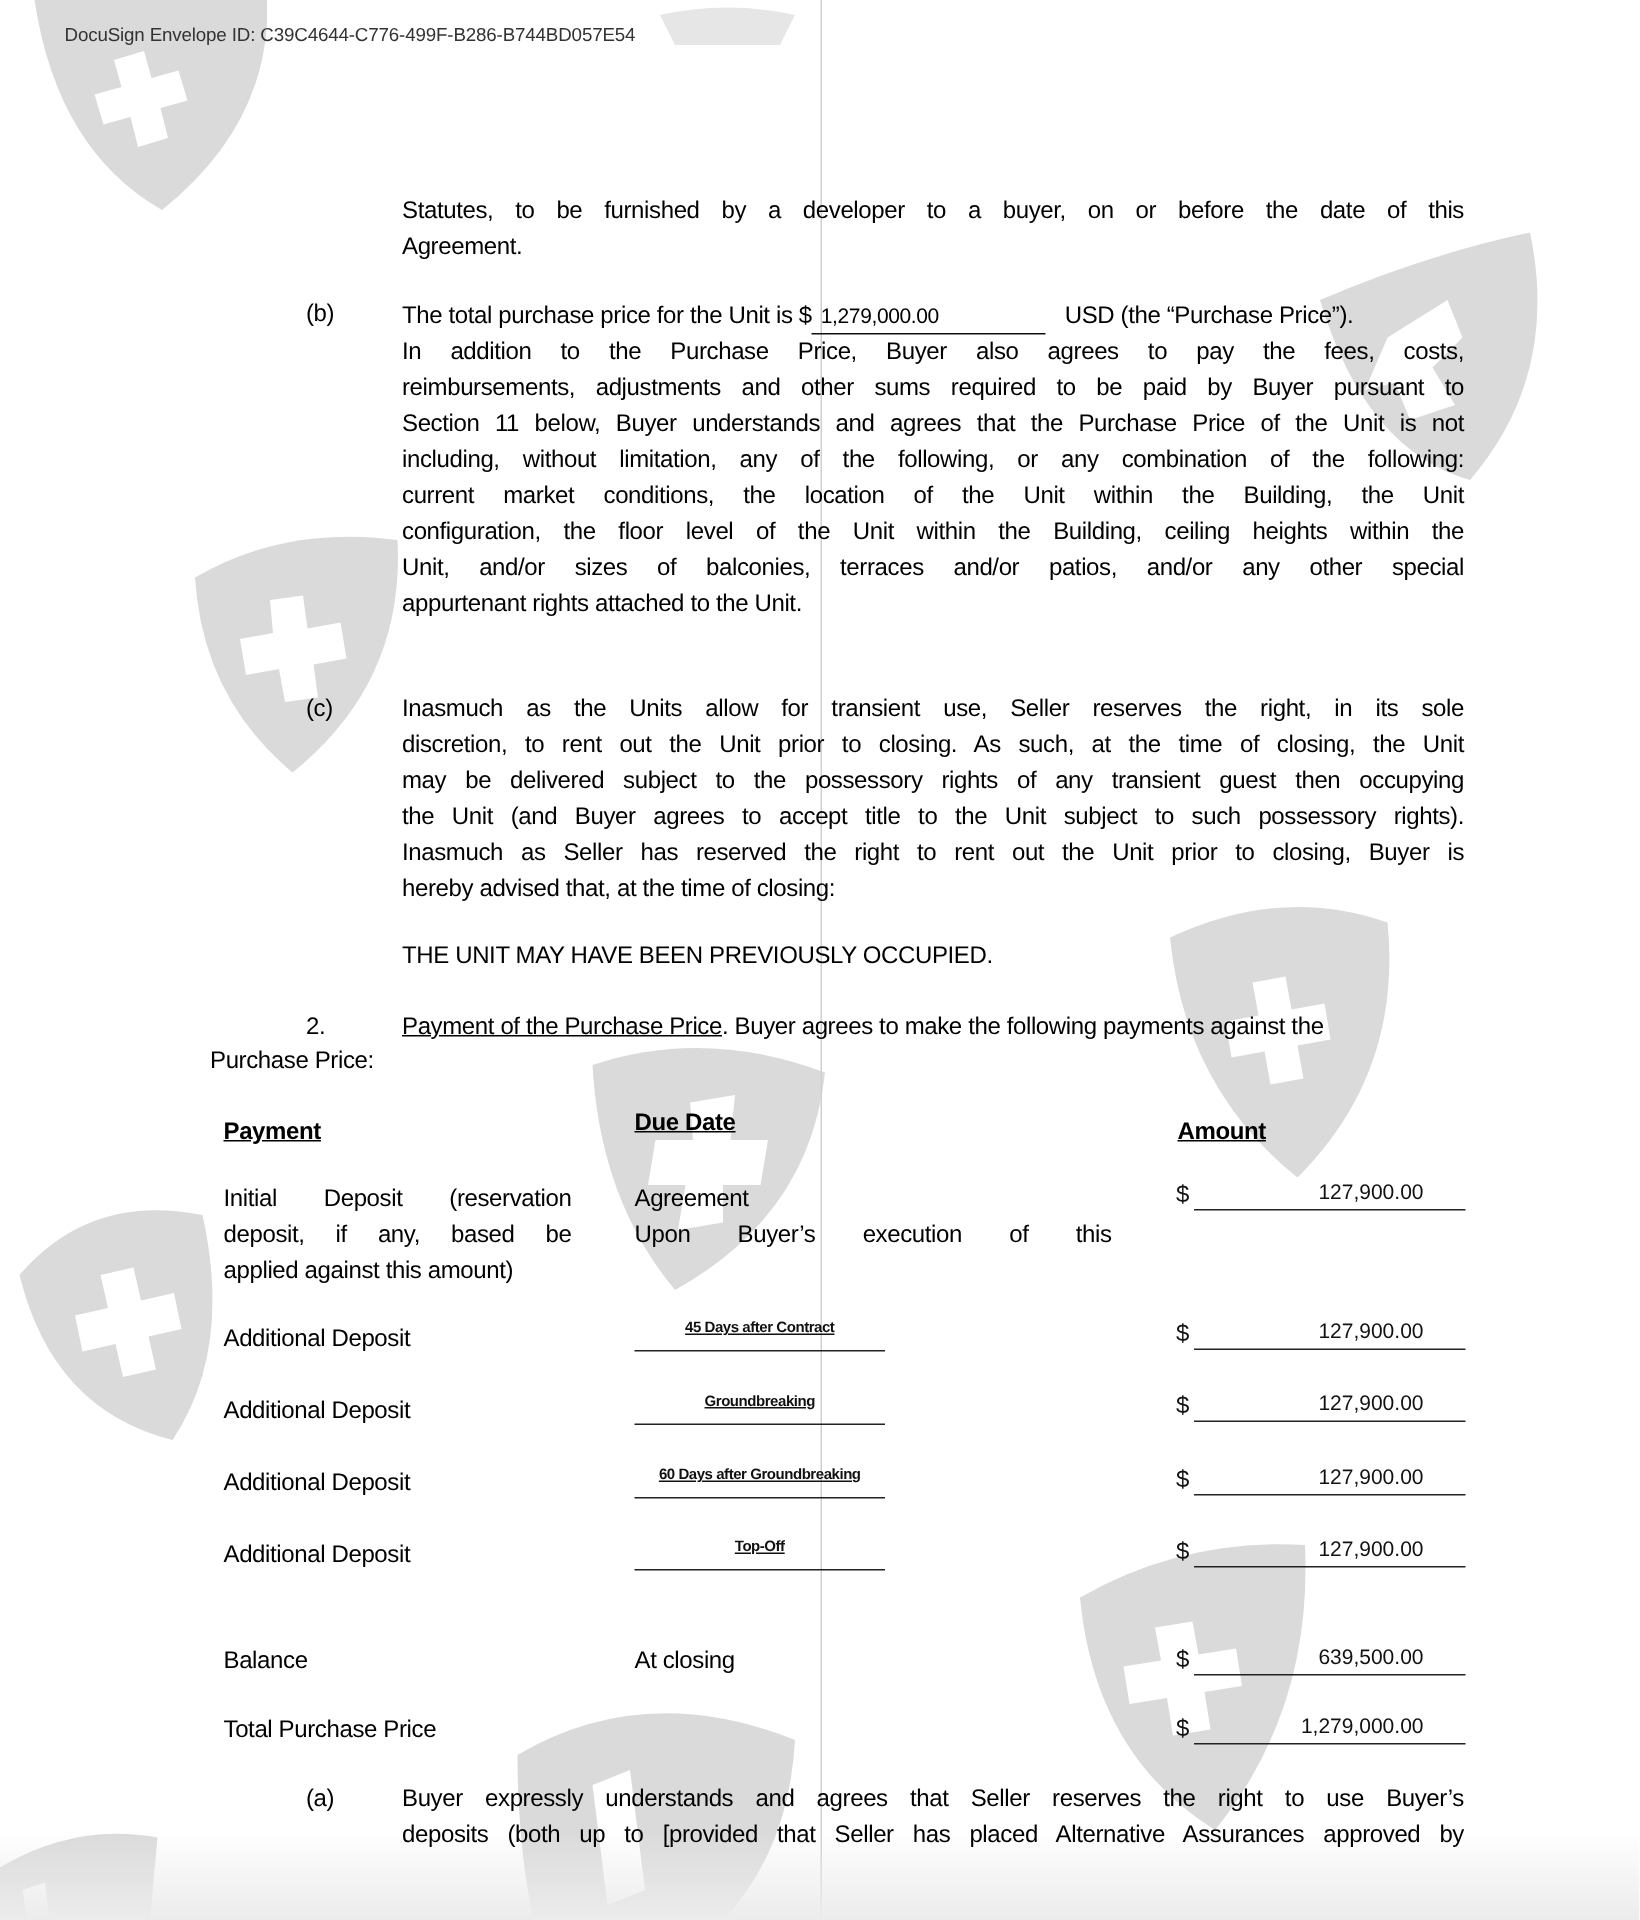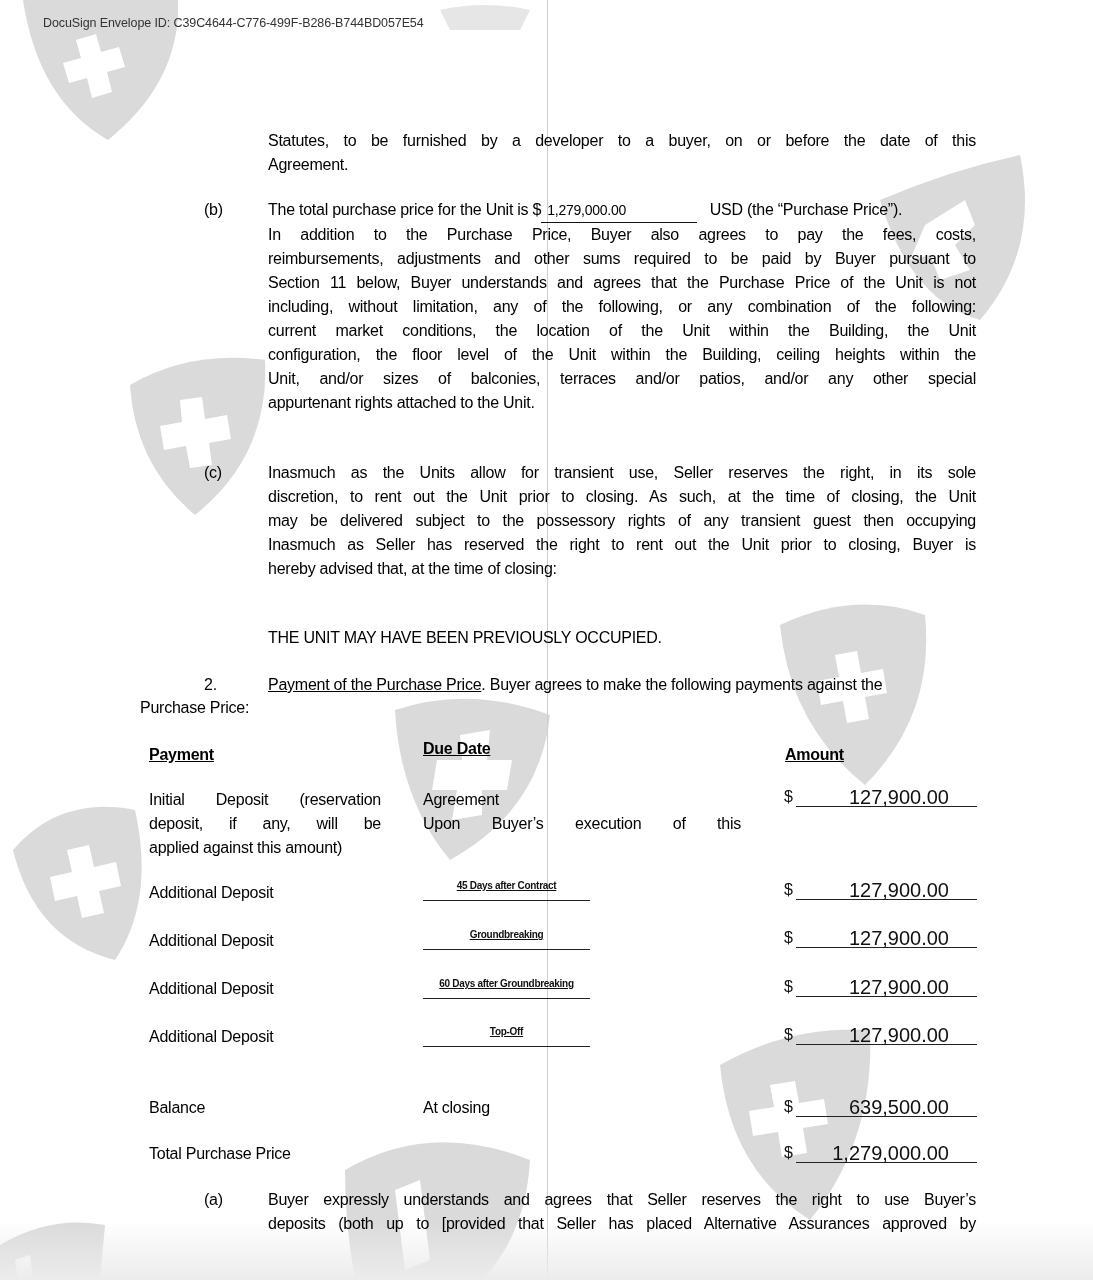--- a/index.html
+++ b/index.html
@@ -22,21 +22,21 @@
   .lbl { position:absolute; }
   .u { text-decoration:underline; font-weight:bold; }
   .b { font-weight:normal; }
   .blank { display:inline-block; border-bottom:1.5px solid #111; }
   .small { font-size:10px; font-weight:bold; letter-spacing:-0.3px;text-decoration:underline; }
   .due-field { position:absolute; left:423px; width:167px; border-bottom:1.5px solid #222; text-align:center; height:20px; z-index:2;
      font-family:"Liberation Sans", sans-serif; }
   .amt { position:absolute; left:784px; z-index:2; font-family:"Liberation Sans", sans-serif; font-size:16px; }
   .amt .ds { display:inline-block; width:10px; }
   .amt .line { position:absolute; left:12px; top:18px; width:181px; border-bottom:1.5px solid #222; }
-  .amt .val { position:absolute; left:12px; width:181px; top:-2px; text-align:right; padding-right:28px; box-sizing:border-box; font-size:20px; }
+  .amt .val { position:absolute; left:12px; width:181px; top:-2px; text-align:right; padding-right:28px; box-sizing:border-box; font-size:14px; }
 </style>
 </head>
 <body>
 
 <svg class="wm" style="left:18px;top:-10px" width="160" height="150" viewBox="0 0 160 150">
   <path d="M5 10 Q70 -10 160 5 Q165 90 90 150 Q20 110 5 10Z" fill="#dadada"></path>
   <path d="M58 50 l20 -6 5 18 18 -5 6 20 -18 5 5 20 -20 6 -5 -20 -18 5 -6 -20 18 -5z" fill="#fff"></path>
 </svg>
 <svg class="wm" style="left:120px;top:345px" width="160" height="170" viewBox="0 0 160 170">
   <path d="M10 40 Q70 5 145 15 Q150 110 75 170 Q15 120 10 40Z" fill="#dadada"></path>
@@ -100,38 +100,39 @@
   <span class="ln">configuration, the floor level of the Unit within the Building, ceiling heights within the</span>
   <span class="ln">Unit, and/or sizes of balconies, terraces and/or patios, and/or any other special</span>
   <span class="ln last">appurtenant rights attached to the Unit.</span>
 </div>
 
 <div class="txt lbl" style="left:204px;top:461px">(c)</div>
 <div class="txt para" style="top:461px">
   <span class="ln">Inasmuch as the Units allow for transient use, Seller reserves the right, in its sole</span>
   <span class="ln">discretion, to rent out the Unit prior to closing.  As such, at the time of closing, the Unit</span>
   <span class="ln">may be delivered subject to the possessory rights of any transient guest then occupying</span>
+  <span class="ln">the Unit (and Buyer agrees to accept title to the Unit subject to such possessory rights).</span>
   <span class="ln">Inasmuch as Seller has reserved the right to rent out the Unit prior to closing, Buyer is</span>
   <span class="ln last">hereby advised that, at the time of closing:</span>
 </div>
 <div class="txt" style="left:268px;top:626px">THE UNIT MAY HAVE BEEN PREVIOUSLY OCCUPIED.</div>
 
 <div class="txt" style="left:204px;top:673px">2.</div>
 <div class="txt" style="left:268px;top:673px;width:708px;white-space:nowrap">
   <span class="u" style="font-weight:normal">Payment of the Purchase Price</span><span>.  Buyer agrees to make the following payments against the</span>
 </div>
 <div class="txt" style="left:140px;top:696px">Purchase Price:</div>
 
 <div class="txt u" style="left:149px;top:743px">Payment</div>
 <div class="txt u" style="left:423px;top:737px">Due Date</div>
 <div class="txt u" style="left:785px;top:743px">Amount</div>
 
 <div class="txt" style="left:149px;top:788px;width:232px">
   <span class="ln" style="display:block;text-align:justify;text-align-last:justify">Initial Deposit (reservation</span>
-  <span class="ln" style="display:block;text-align:justify;text-align-last:justify">deposit, if any, will be</span>
+  <span class="ln" style="display:block;text-align:justify;text-align-last:justify">deposit, if any, based be</span>
   <span class="ln" style="display:block">applied against this amount)</span>
 </div>
 <div class="txt" style="left:423px;top:788px;width:318px">
   <span style="display:block">Agreement</span>
   <span style="display:block;text-align:justify;text-align-last:justify">Upon Buyer’s execution of this</span>
 </div>
 <div class="amt" style="top:788px">
   <span class="ds">$</span>
   <span class="line"></span>
   <span class="val">127,900.00</span>

